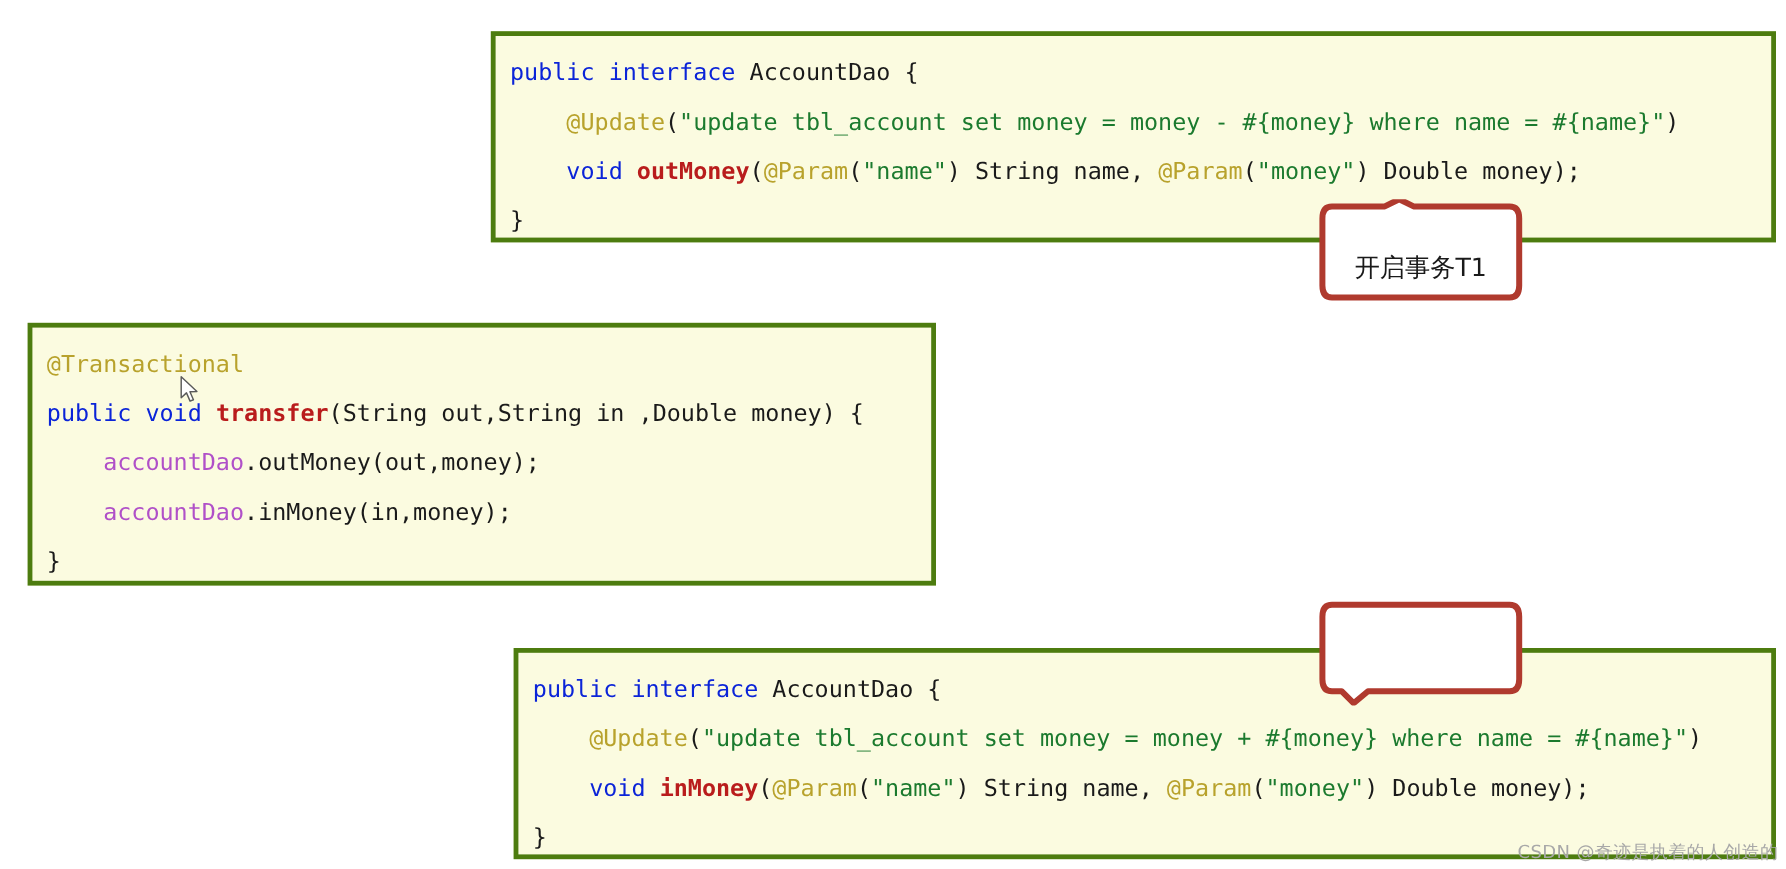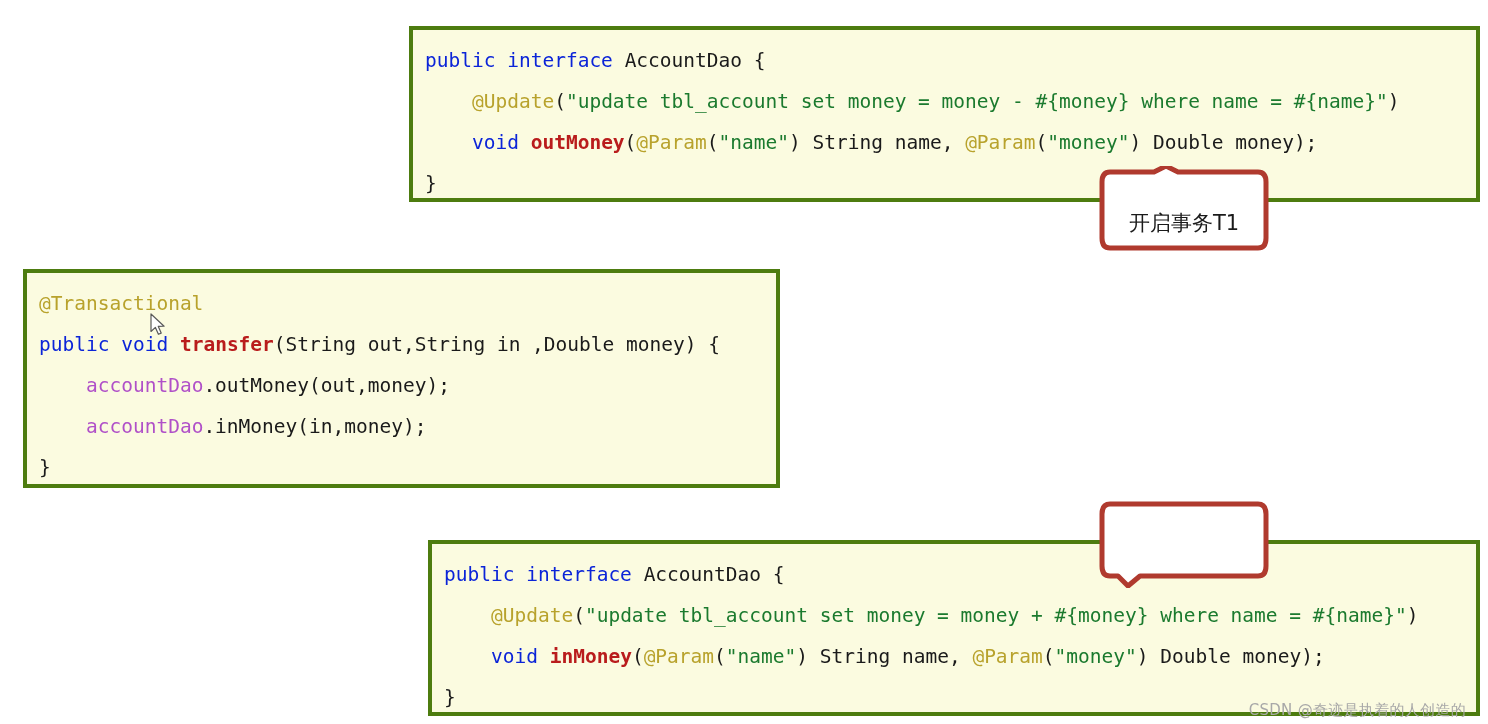--- a/index.html
+++ b/index.html
@@ -89,21 +89,21 @@
     left: 150px;
     top: 313px;
     width: 18px;
     height: 24px;
     pointer-events: none;
   }
 
   
   #watermark {
     position: absolute;
-    right: 22px;
+    right: 6px;
     bottom: 4px;
     font-family: "DejaVu Sans", "Liberation Sans", sans-serif;
     font-size: 15px;
     color: #a8a8a8;
     white-space: nowrap;
     letter-spacing: 0.3px;
   }
 </style>
 </head>
 <body>

